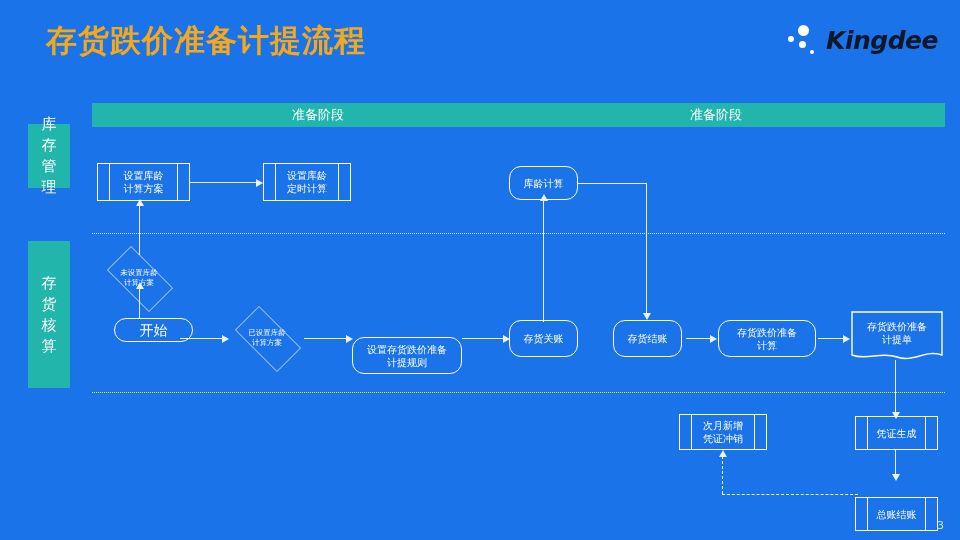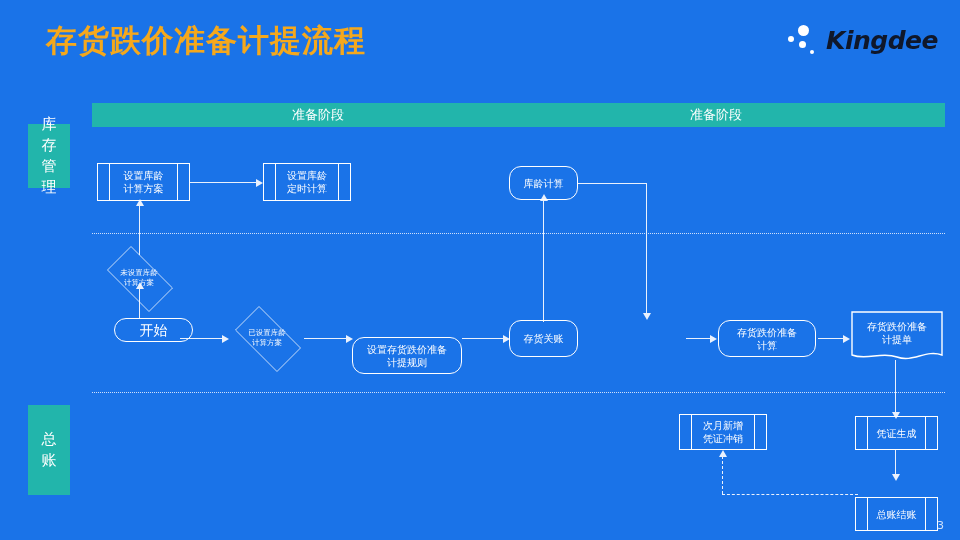--- a/index.html
+++ b/index.html
@@ -124,22 +124,22 @@
     </span>
     <span class="word">Kingdee</span>
   </div>
 
   <div class="phase-bar" id="phase-prepare">准备阶段</div>
   <div class="phase-bar" id="phase-accrue">准备阶段</div>
 
   <div class="lane-label" id="lane-inventory-mgmt">
     <span>库存管理</span>
   </div>
-  <div class="lane-label" id="lane-general-ledger">
-    <span>总账</span>
+  <div class="lane-label" id="lane-inventory-acct">
+    <span>存货核算</span>
   </div>
 
   <div class="lane-divider" id="divider-1"></div>
   <div class="lane-divider" id="divider-2"></div>
 
   <div class="conn v" style="left:139px;top:288px;height:30px;"></div>
   <div class="arrow up" style="left:135.5px;top:282px;"></div>
 
   <div class="conn v" style="left:139px;top:205px;height:50px;"></div>
   <div class="arrow up" style="left:135.5px;top:199px;"></div>
@@ -211,20 +211,23 @@
 
   <div class="node n-round" style="left:352px;top:337px;width:110px;height:37px;">
     <span class="lbl">设置存货跌价准备
 计提规则</span>
   </div>
 
   <div class="node n-round" style="left:509px;top:320px;width:69px;height:37px;">
     <span class="lbl">存货关账</span>
   </div>
 
+  <div class="node n-round" style="left:613px;top:320px;width:69px;height:37px;">
+    <span class="lbl">存货结账</span>
+  </div>
 
   <div class="node n-round" style="left:718px;top:320px;width:98px;height:37px;">
     <span class="lbl">存货跌价准备
 计算</span>
   </div>
 
   <div class="node n-doc" style="left:851px;top:311px;width:92px;height:53px;">
     <svg width="92" height="53" viewBox="0 0 92 53">
       <path d="M1,1 L91,1 L91,44 C75,38 62,52 46,46 C30,40 16,50 1,44 Z" fill="none" stroke="#ffffff" stroke-width="1.4"></path>
     </svg>

